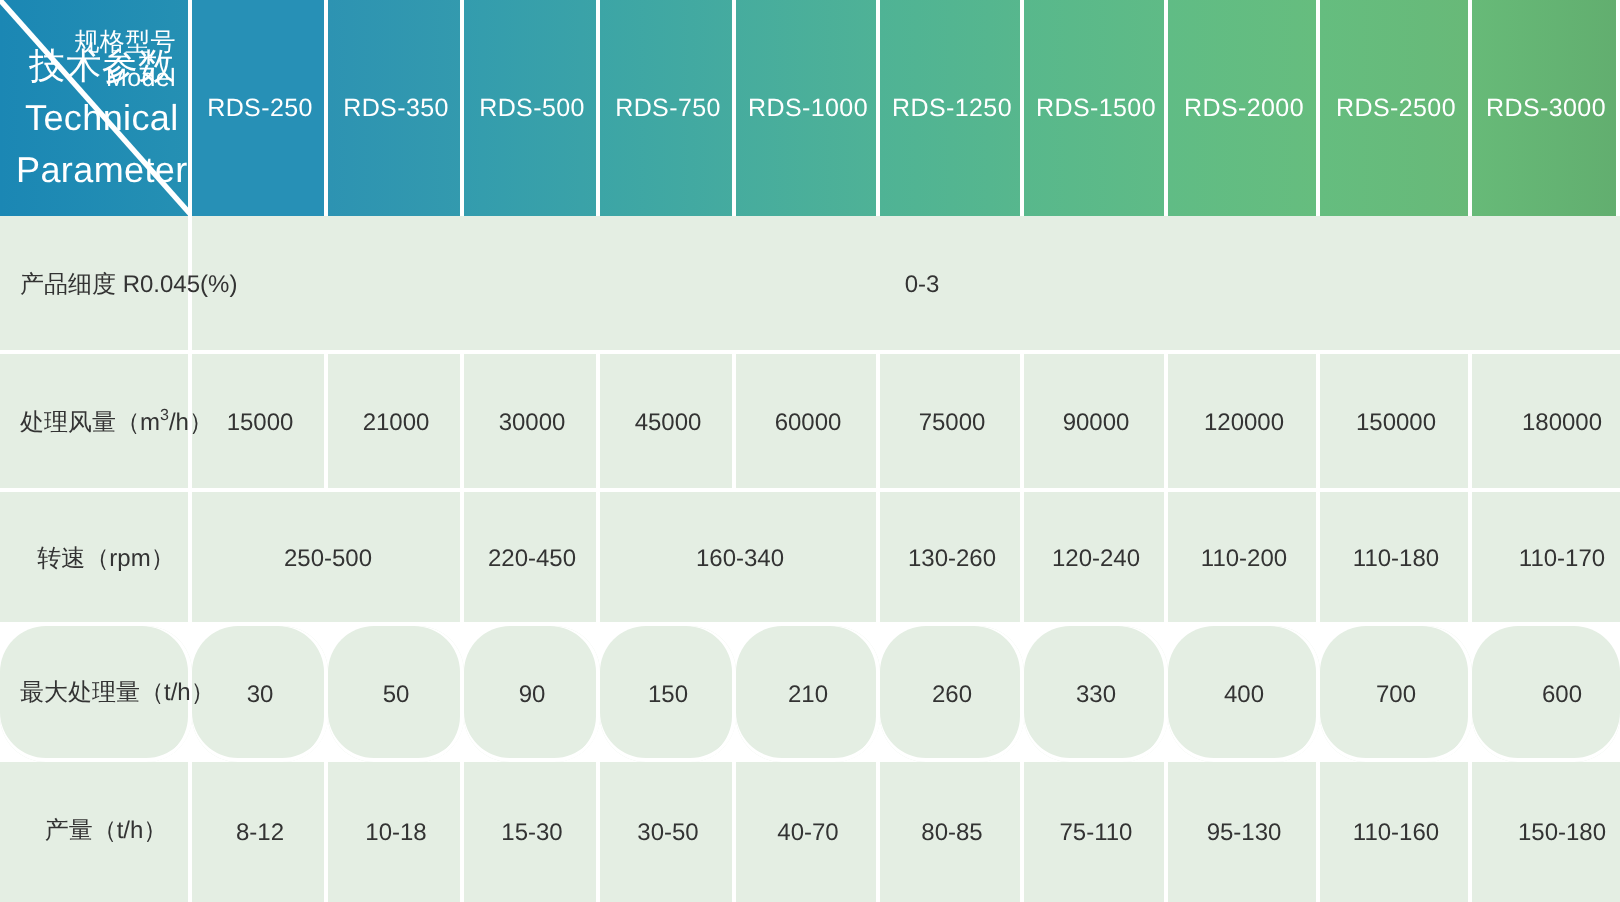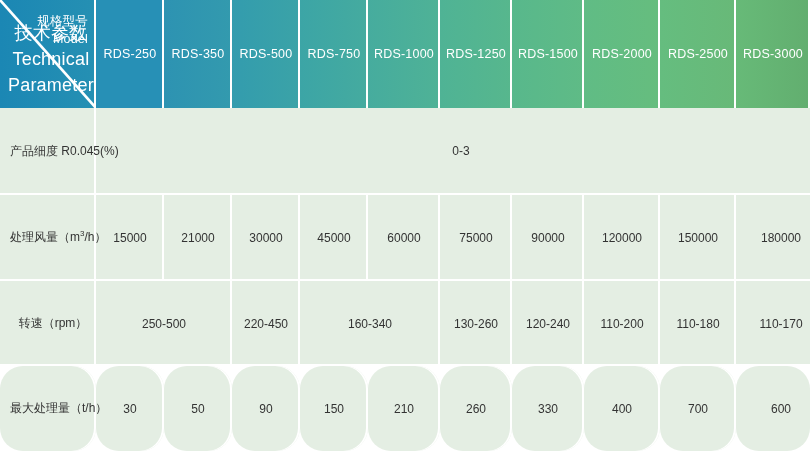--- a/index.html
+++ b/index.html
@@ -208,14 +208,27 @@
       <td>90</td>
       <td>150</td>
       <td>210</td>
       <td>260</td>
       <td>330</td>
       <td>400</td>
       <td>700</td>
       <td>600</td>
     </tr>
 
+    <tr class="r-output">
+      <td class="row-label">产量（t/h）</td>
+      <td>8-12</td>
+      <td>10-18</td>
+      <td>15-30</td>
+      <td>30-50</td>
+      <td>40-70</td>
+      <td>80-85</td>
+      <td>75-110</td>
+      <td>95-130</td>
+      <td>110-160</td>
+      <td>150-180</td>
+    </tr>
   </tbody>
 </table>
 
 </body></html>

